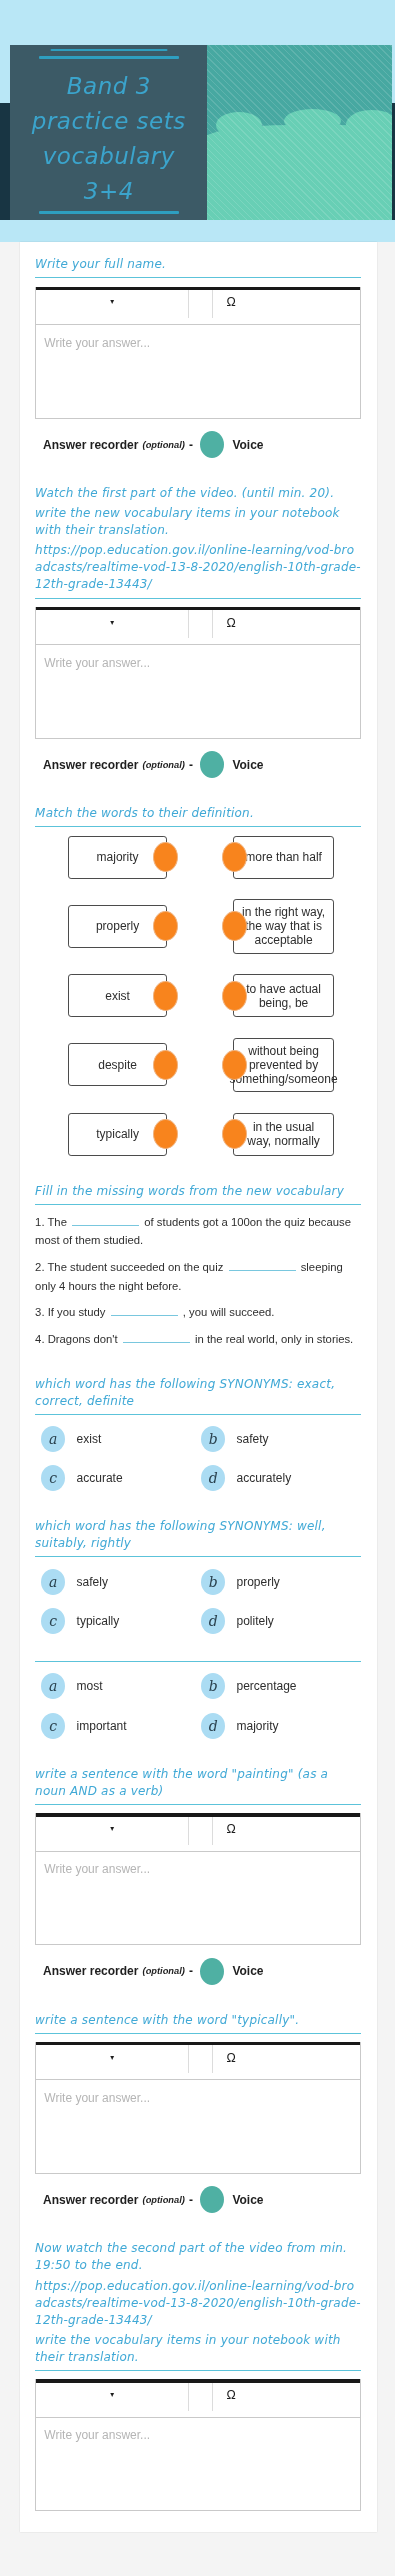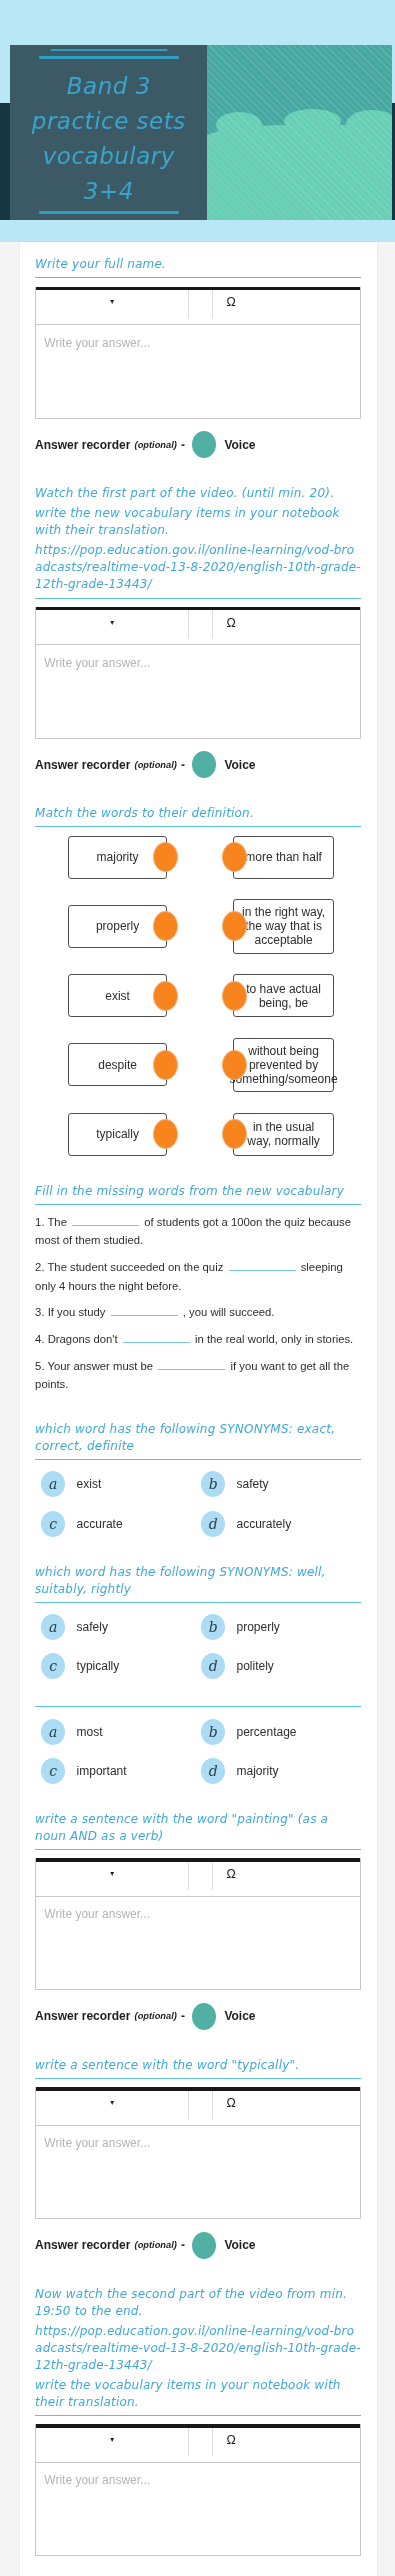--- a/index.html
+++ b/index.html
@@ -38,21 +38,21 @@
   
   .editor{border:0.5px solid #c9c9c9;border-top:none;background:#fff;}
   .editor-bar{height:3.6px;background:#181818;}
   .editor-toolbar{height:34px;border-bottom:0.5px solid #c9c9c9;display:flex;align-items:flex-start;}
   .tb-dropdown{width:152px;display:flex;justify-content:center;padding-top:7.2px;cursor:pointer;}
   .caret{font-size:7.7px;color:#1d1d1d;line-height:10.3px;}
   .tb-mid{width:23px;height:28px;border-left:0.5px solid #dcdcdc;border-right:0.5px solid #dcdcdc;}
   .tb-omega{padding:5.2px 0 0 13.4px;font-size:12.4px;color:#1d1d1d;cursor:pointer;}
   .editor-area{min-height:72px;padding:10.3px 8.2px;color:#b5b5b5;font-size:12px;}
   
-  .recorder{margin-top:12.4px;display:flex;align-items:center;}
+  .recorder{margin-top:12.4px;display:flex;align-items:center;margin-left:8px;}
   .rec-label{font-weight:bold;font-size:12px;color:#1f1f1f;}
   .rec-opt{font-weight:bold;font-size:9.3px;color:#1f1f1f;margin-left:4.1px;font-style:italic;}
   .rec-dash{font-weight:bold;font-size:12px;color:#1f1f1f;margin-left:4.1px;}
   .rec-circle{width:24px;height:27px;border-radius:50%;background:var(--teal);margin-left:7.2px;cursor:pointer;}
   .rec-voice{font-weight:bold;font-size:12px;color:#1f1f1f;margin-left:8.2px;}
   
   .match-row{display:flex;align-items:center;margin-bottom:20.6px;}
   .match-row:last-child{margin-bottom:0;}
   .m-box{position:relative;border:0.5px solid #4b4b4b;border-radius:3.1px;box-sizing:border-box;
     display:flex;align-items:center;justify-content:center;text-align:center;
@@ -202,21 +202,20 @@
           </div>
         </div>
       </section>
       <section class="section">
         <div class="q-heading">Fill in the missing words from the new vocabulary</div>
         <div class="q-underline"></div>
         <div class="fill-item"><span>1. The</span><span class="blank"></span><span>of students got a 100on the quiz because most of them studied.</span></div>
         <div class="fill-item"><span>2. The student succeeded on the quiz</span><span class="blank"></span><span>sleeping only 4 hours the night before.</span></div>
         <div class="fill-item"><span>3. If you study</span><span class="blank"></span><span>, you will succeed.</span></div>
         <div class="fill-item"><span>4. Dragons don't</span><span class="blank"></span><span>in the real world, only in stories.</span></div>
-        <div class="fill-item"><span>5. Your answer must be</span><span class="blank"></span><span>if you want to get all the points.</span></div>
       </section>
       <section class="section">
         <div class="q-heading">which word has the following SYNONYMS: exact, correct, definite</div>
         <div class="q-underline"></div>
         <div class="mcq-grid">
           <div class="mcq-option">
             <span class="badge">a</span>
             <span class="mcq-label">exist</span>
           </div>
           <div class="mcq-option">

